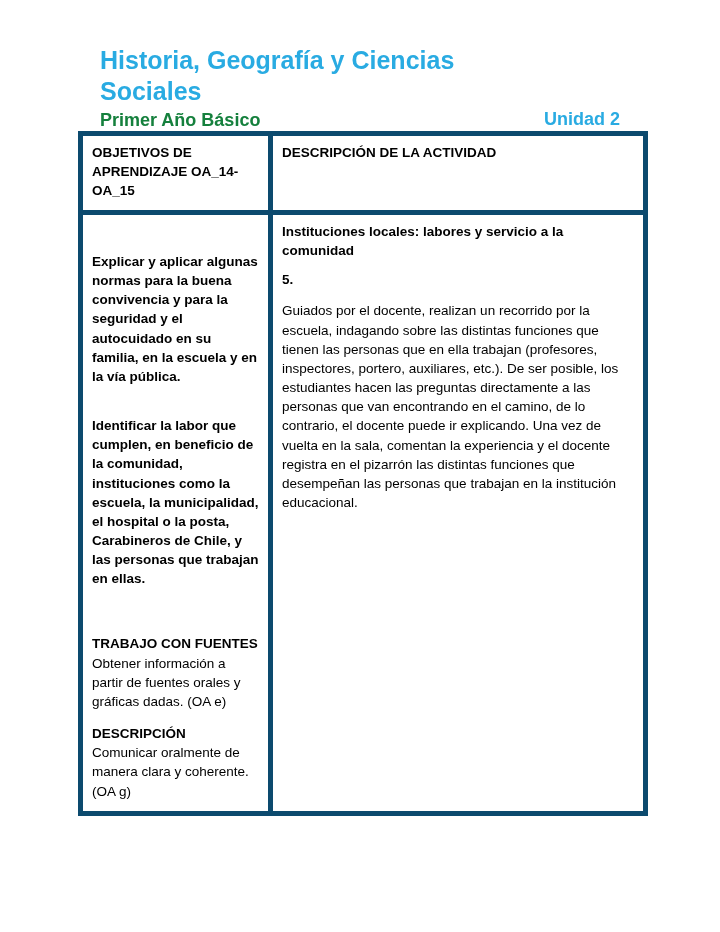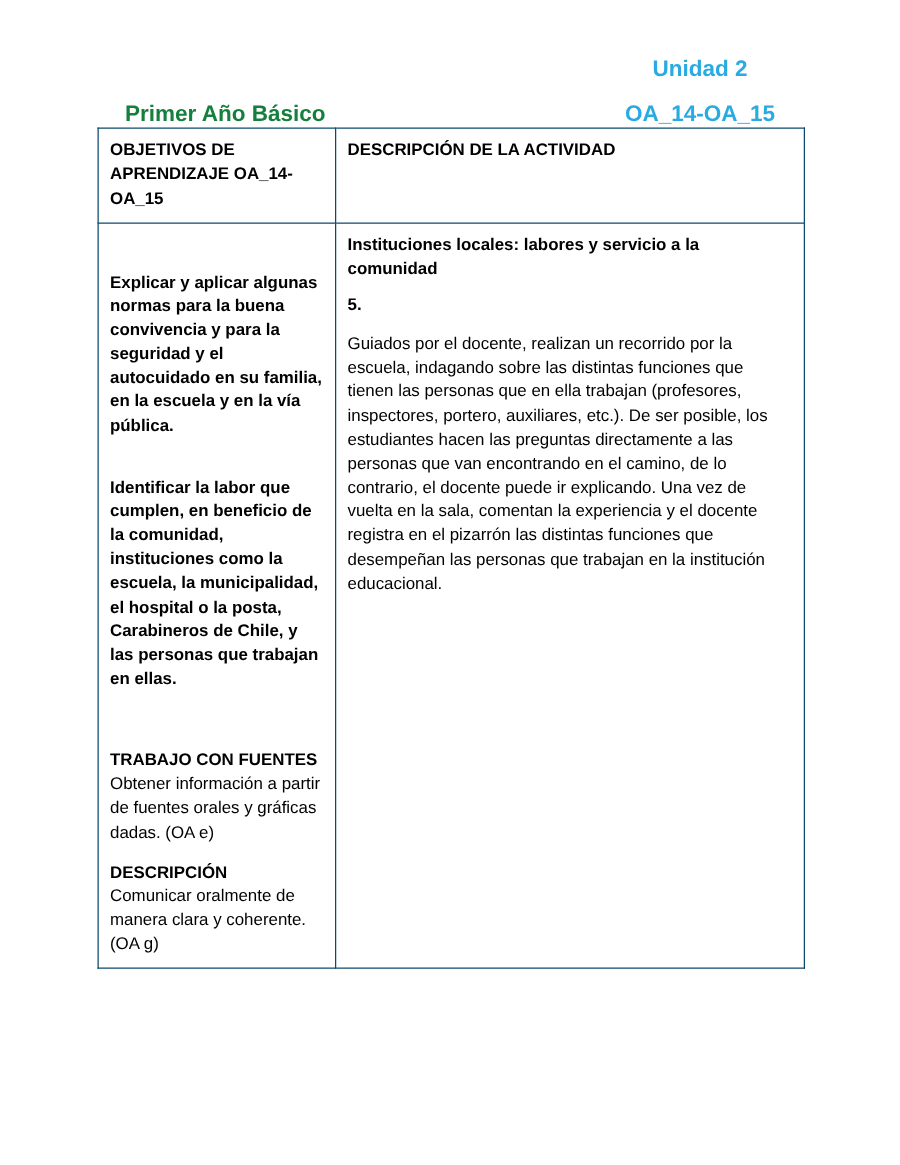--- a/index.html
+++ b/index.html
@@ -60,21 +60,21 @@
     margin-top: 46px;
     margin-bottom: 22px;
   }
   
   table.activities {
     width: 565px;
     border-collapse: collapse;
     table-layout: fixed;
   }
   table.activities td {
-    border: 1px solid #0c4a6e;
+    border: 5px solid #0c4a6e;
     vertical-align: top;
     padding: 7px 9px 10px 9px;
     font-size: 13.5px;
     line-height: 1.42;
   }
   col.c1 { width: 190px; }
   col.c2 { width: 375px; }
   .th-left {
     font-weight: bold;
     font-size: 13.5px;
@@ -107,25 +107,25 @@
   }
   .act-body { font-weight: normal; }
 </style>
 </head>
 <body>
 
 <div class="page">
 
   <div class="header">
     <div class="header-left">
+      <div class="doc-title">Historia, Geografía y Ciencias Sociales</div>
       <div class="doc-subtitle">Primer Año Básico</div>
     </div>
     <div class="header-right">
       <div class="unit-label">Unidad 2</div>
-      <div class="oa-label">OA_14-OA_15</div>
     </div>
   </div>
 
 
   <table class="activities">
     <colgroup>
       <col class="c1">
       <col class="c2">
     </colgroup>
     <tbody>

